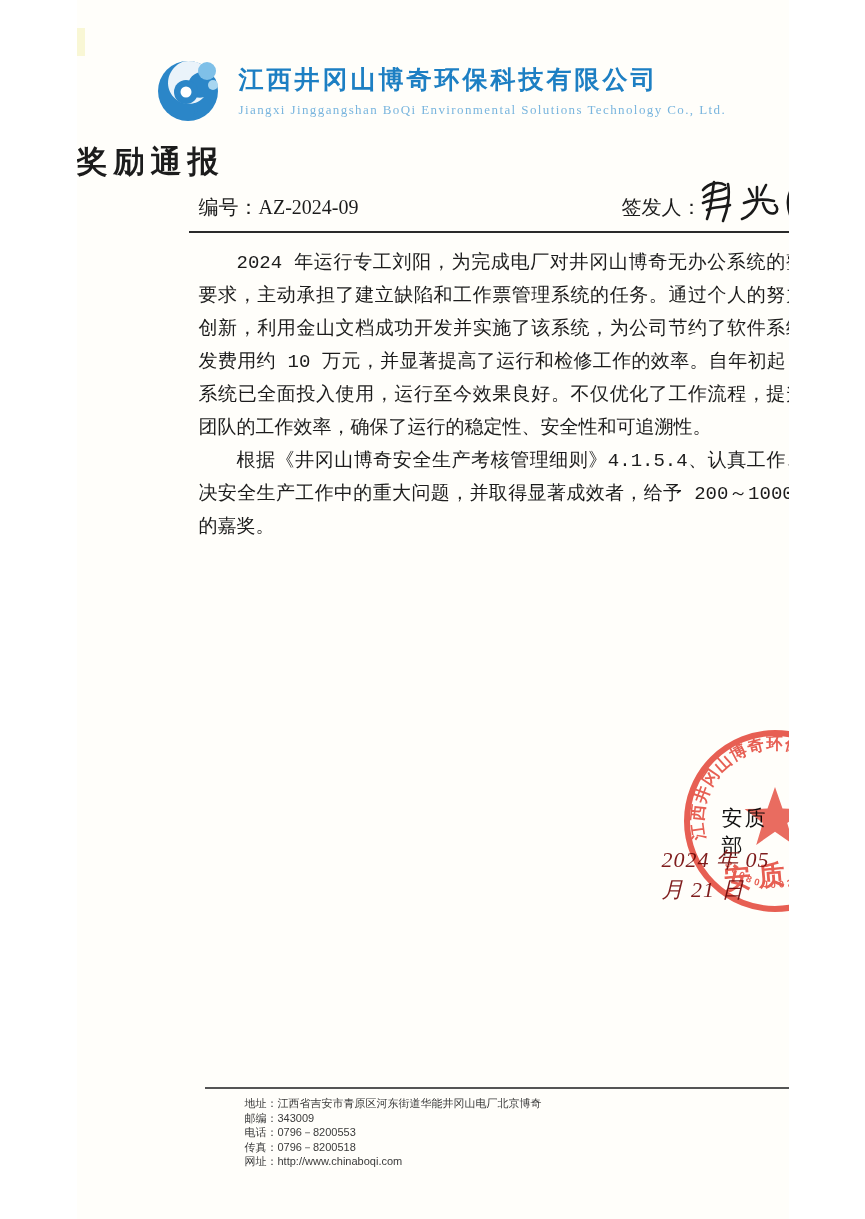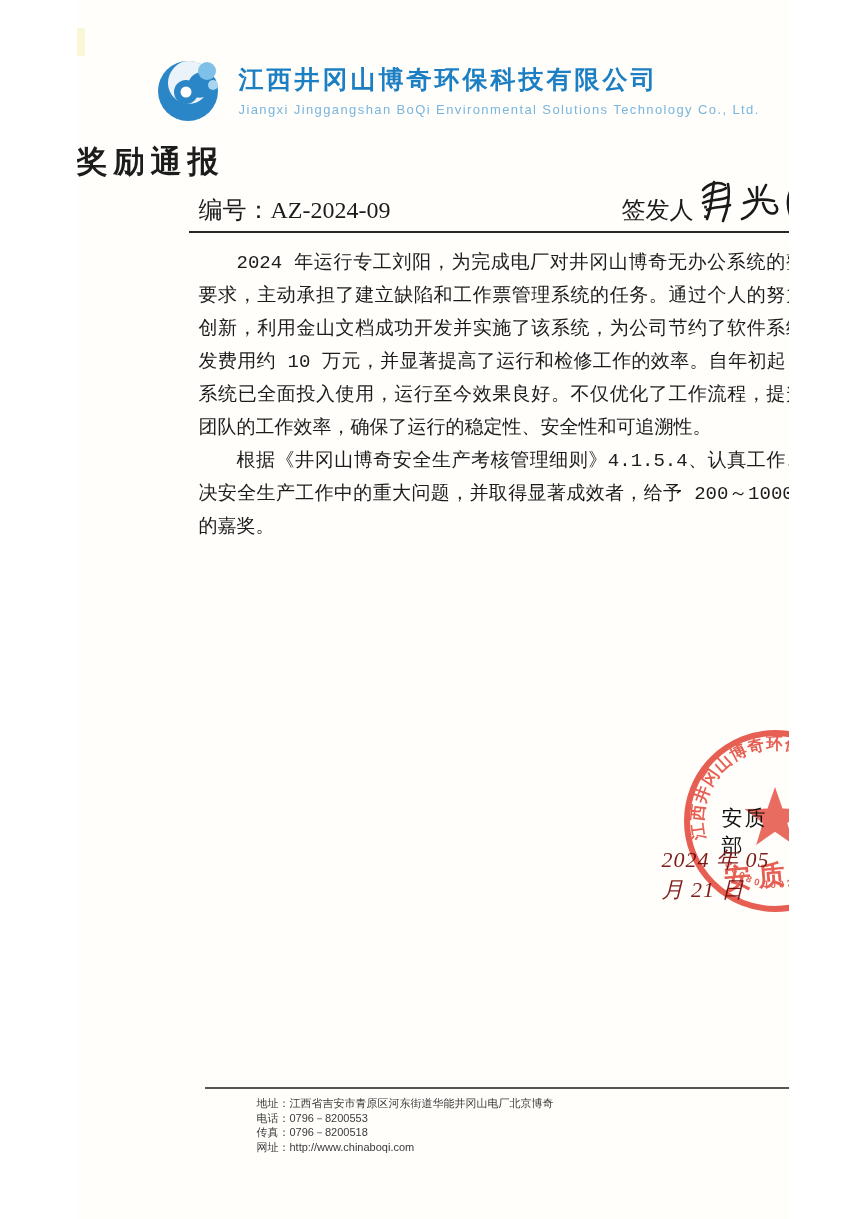--- a/index.html
+++ b/index.html
@@ -16,45 +16,45 @@
   
   .header { position:absolute; left:78px; top:55px; display:flex; align-items:flex-start; }
   .logo { width:72px; height:68px; flex:0 0 auto; }
   .head-text { margin-left:12px; padding-top:8px; }
   .company-cn {
     font-size:25px; font-weight:bold; letter-spacing:3px;
     color:#1d7fc3; font-family:"Liberation Serif", serif;
   }
   .company-en {
     margin-top:6px; font-size:13px; letter-spacing:1.4px;
-    color:#79b5de; font-family:Liberation Sans, sans-serif;
+    color:#79b5de; font-family:Liberation Serif, serif;
   }
   
   .doc-title {
     position:absolute; left:0; top:141px; width:100%;
     text-align:left; font-size:31px; font-weight:bold; letter-spacing:6px;
   }
-  .meta-row { position:absolute; left:122px; top:192px; width:626px; height:30px; font-size:24px; }
+  .meta-row { position:absolute; left:122px; top:192px; width:626px; height:30px; font-size:20px; }
   .doc-no { position:absolute; left:0; top:2px; }
   .issuer { position:absolute; left:423px; top:2px; }
   .signature { position:absolute; left:498px; top:-16px; width:135px; height:52px; }
   .rule { position:absolute; left:112px; top:231px; width:636px; height:2px; background:#2a2a2a; }
   
   .body-text {
     position:absolute; left:122px; top:247px; width:626px;
     font-size:19px; line-height:33px; text-align:justify;font-family:Liberation Mono, monospace;
   }
   .body-text p { text-indent:2em; }
   
   .signoff-dept { position:absolute; left:645px; top:804px; font-size:21px; letter-spacing:2px; color:#111; }
   .signoff-date { position:absolute; left:585px; top:845px; font-size:22px; letter-spacing:1px; color:#7f1d1d;font-style:italic; }
   .stamp { position:absolute; left:598px; top:726px; width:200px; height:200px; opacity:.82; mix-blend-mode:multiply; }
   
   .footer-rule { position:absolute; left:128px; top:1087px; width:632px; height:2px; background:#555; }
-  .footer { position:absolute; left:180px; top:1096px; font-size:11px; line-height:14.5px; color:#3a3a3a; font-family:"Liberation Sans", sans-serif; }
+  .footer { position:absolute; left:168px; top:1096px; font-size:11px; line-height:14.5px; color:#3a3a3a; font-family:"Liberation Sans", sans-serif; }
   .footer .row span { vertical-align:top; }
 </style>
 </head>
 <body>
 
 <div class="page">
 
   <div class="edge-artifact"></div>
 
   <div class="header">
@@ -119,18 +119,19 @@
     <polygon points="100,61 107.5,82.6 130.4,83.1 112.2,97 118.8,118.9 100,105.8 81.2,118.9 87.8,97 69.6,83.1 92.5,82.6" fill="#e23b2e" opacity="0.92"></polygon>
     <text x="100" y="158" text-anchor="middle" font-size="27" font-weight="bold" fill="#e23b2e" letter-spacing="7" transform="rotate(-5 100 150)" font-family="'Liberation Serif', serif">安质部</text>
     <text font-size="9.5" fill="#e23b2e" font-weight="bold" letter-spacing="3.5" font-family="'Liberation Sans', sans-serif">
       <textPath href="#arcBottom" startOffset="50%" text-anchor="middle">3608000027229</textPath>
     </text>
   </svg>
 
   <div class="footer-rule"></div>
   <div class="footer">
     <div class="row"><span>地址：</span><span>江西省吉安市青原区河东街道华能井冈山电厂北京博奇</span></div>
+    <div class="row"><span>邮编：</span><span>343009</span></div>
     <div class="row"><span>电话：</span><span>0796－8200553</span></div>
     <div class="row"><span>传真：</span><span>0796－8200518</span></div>
     <div class="row"><span>网址：</span><span>http://www.chinaboqi.com</span></div>
   </div>
 
 </div>
 
 </body></html>

